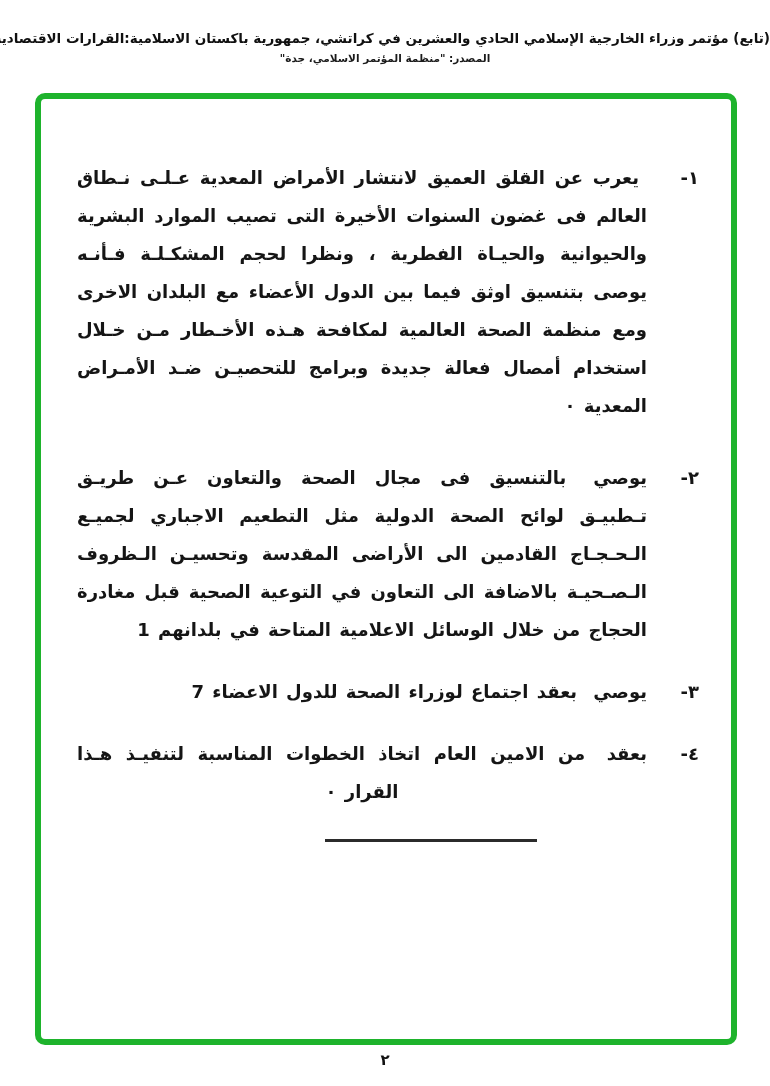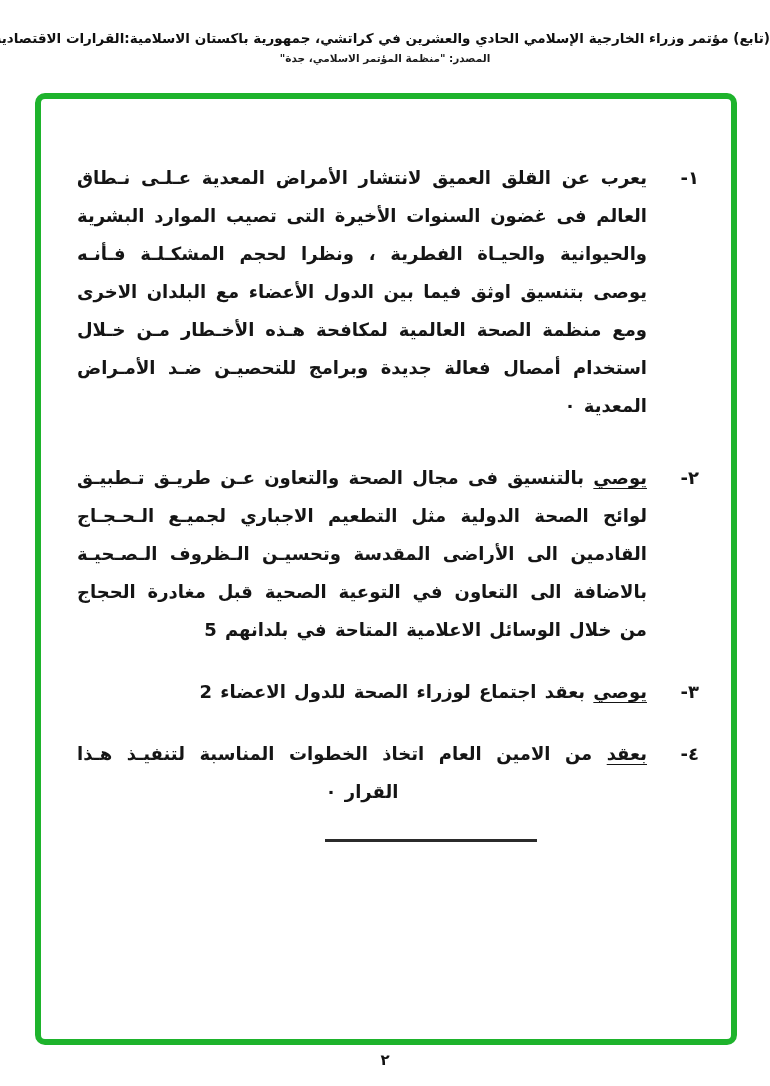--- a/index.html
+++ b/index.html
@@ -71,22 +71,22 @@
     box-sizing: border-box;
     text-align: right;
     letter-spacing: 1px;
   }
   .res-item .item-text {
     flex: 1;
     text-align: justify;
     word-spacing: 2px;
   }
   .res-item .item-text .lead {
-    text-decoration: underline;
     text-underline-offset: 4px;
+    margin-left: 8px;
   }
   .mb-lg { margin-bottom: 34px; }
   .mb-md { margin-bottom: 24px; }
   .center-last { text-align-last: center; }
 
   .separator-line {
     width: 212px;
     height: 3px;
     background: #2b2b2b;
     margin-top: 28px;
@@ -117,26 +117,26 @@
 <div class="document-frame">
   <div class="frame-content">
 
     <div class="res-item mb-lg">
       <div class="item-number">١-</div>
       <div class="item-text"><span class="lead"></span><span>يعرب عن القلق العميق لانتشار الأمراض المعدية عـلـى نـطاق العالم فى غضون السنوات الأخيرة التى تصيب الموارد البشرية والحيوانية والحيـاة الفطرية ، ونظرا لحجم المشكـلـة فـأنـه يوصى بتنسيق اوثق فيما بين الدول الأعضاء مع البلدان الاخرى ومع منظمة الصحة العالمية لمكافحة هـذه الأخـطار مـن خـلال استخدام أمصال فعالة جديدة وبرامج للتحصيـن ضـد الأمـراض المعدية ٠</span></div>
     </div>
 
     <div class="res-item mb-md">
       <div class="item-number">٢-</div>
-      <div class="item-text"><span class="lead">يوصي</span><span> بالتنسيق فى مجال الصحة والتعاون عـن طريـق تـطبيـق لوائح الصحة الدولية مثل التطعيم الاجباري لجميـع الـحـجـاج القادمين الى الأراضى المقدسة وتحسيـن الـظروف الـصـحيـة بالاضافة الى التعاون في التوعية الصحية قبل مغادرة الحجاج من خلال الوسائل الاعلامية المتاحة في بلدانهم 5</span></div>
+      <div class="item-text"><span class="lead">يوصي</span><span> بالتنسيق فى مجال الصحة والتعاون عـن طريـق تـطبيـق لوائح الصحة الدولية مثل التطعيم الاجباري لجميـع الـحـجـاج القادمين الى الأراضى المقدسة وتحسيـن الـظروف الـصـحيـة بالاضافة الى التعاون في التوعية الصحية قبل مغادرة الحجاج من خلال الوسائل الاعلامية المتاحة في بلدانهم 1</span></div>
     </div>
 
     <div class="res-item mb-md">
       <div class="item-number">٣-</div>
-      <div class="item-text"><span class="lead">يوصي</span><span> بعقد اجتماع لوزراء الصحة للدول الاعضاء 2</span></div>
+      <div class="item-text"><span class="lead">يوصي</span><span> بعقد اجتماع لوزراء الصحة للدول الاعضاء 7</span></div>
     </div>
 
     <div class="res-item">
       <div class="item-number">٤-</div>
       <div class="item-text center-last"><span class="lead">بعقد</span><span> من الامين العام اتخاذ الخطوات المناسبة لتنفيـذ هـذا القرار ٠</span></div>
     </div>
 
     <div class="separator-line"></div>
   </div>
 </div>

